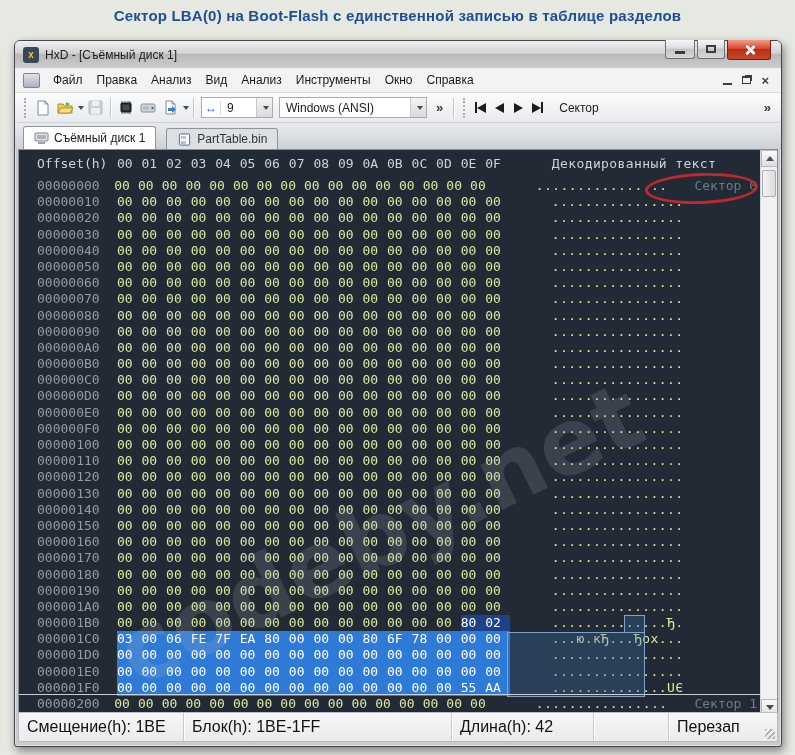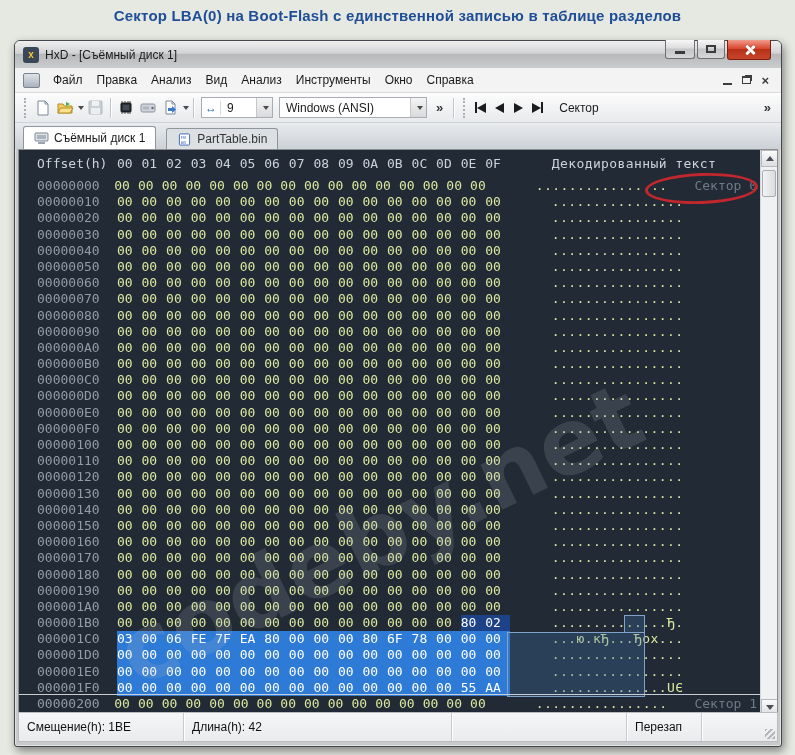--- a/index.html
+++ b/index.html
@@ -111,25 +111,25 @@
   .sbtn{position:absolute;left:0;width:17px;height:17px;background:linear-gradient(#fafafa,#dcdee1);
     border:1px solid #b6b9be;display:flex;align-items:center;justify-content:center;}
   .sbtn.up{top:0;} .sbtn.down{bottom:0;}
   .arr-up{width:0;height:0;border-left:4px solid transparent;border-right:4px solid transparent;border-bottom:5px solid #4b4f55;}
   .arr-down{width:0;height:0;border-left:4px solid transparent;border-right:4px solid transparent;border-top:5px solid #4b4f55;}
   .sthumb{position:absolute;left:1px;top:20px;width:14px;height:27px;background:linear-gradient(90deg,#f2f3f4,#dadcdf);
     border:1px solid #a9adb3;border-radius:2px;}
   
   .statusbar{position:absolute;left:3px;right:3px;bottom:4px;height:30px;
     background:linear-gradient(#f5f6f7,#e9ebed);border:1px solid #b9bcc1;
-    display:flex;align-items:center;font-size:12px;color:#111;}
+    display:flex;align-items:center;font-size:16px;color:#111;}
   .sb-panel{height:100%;display:flex;align-items:center;padding:0 8px;
     border-right:1px solid #c6c9ce;box-shadow:1px 0 0 #fff;white-space:nowrap;overflow:hidden;}
   .sb-panel:nth-child(1){width:165px;} .sb-panel:nth-child(2){width:268px;}
-  .sb-panel:nth-child(3){width:175px;} .sb-panel:nth-child(4){width:75px;}
+  .sb-panel:nth-child(3){width:142px;} .sb-panel:nth-child(4){width:75px;}
   .sb-panel:nth-child(5){flex:1;border-right:none;box-shadow:none;}
   .sb-grip{position:absolute;right:2px;bottom:2px;width:10px;height:10px;
     background:repeating-linear-gradient(135deg,#b5b8bd 0 2px,transparent 2px 4px);}
   svg{display:block;}
 </style>
 </head>
 <body>
 
 <div class="page-title">Сектор LBA(0) на Boot-Flash с единственной записью в таблице разделов</div>
 
@@ -315,19 +315,20 @@
         </div>
       <div class="sthumb"></div>
       <div class="sbtn down">
           <span class="arr-down"></span>
         </div>
     </div>
   </div>
 
   <div class="statusbar" id="statusbar">
     <span class="sb-panel">Смещение(h): 1BE</span>
+      <span class="sb-panel">Блок(h): 1BE-1FF</span>
       <span class="sb-panel">Длина(h): 42</span>
       <span class="sb-panel"></span>
       <span class="sb-panel">Перезап</span>
       <div class="sb-grip"></div>
   </div>
 
 </div>
 
 </body></html>

